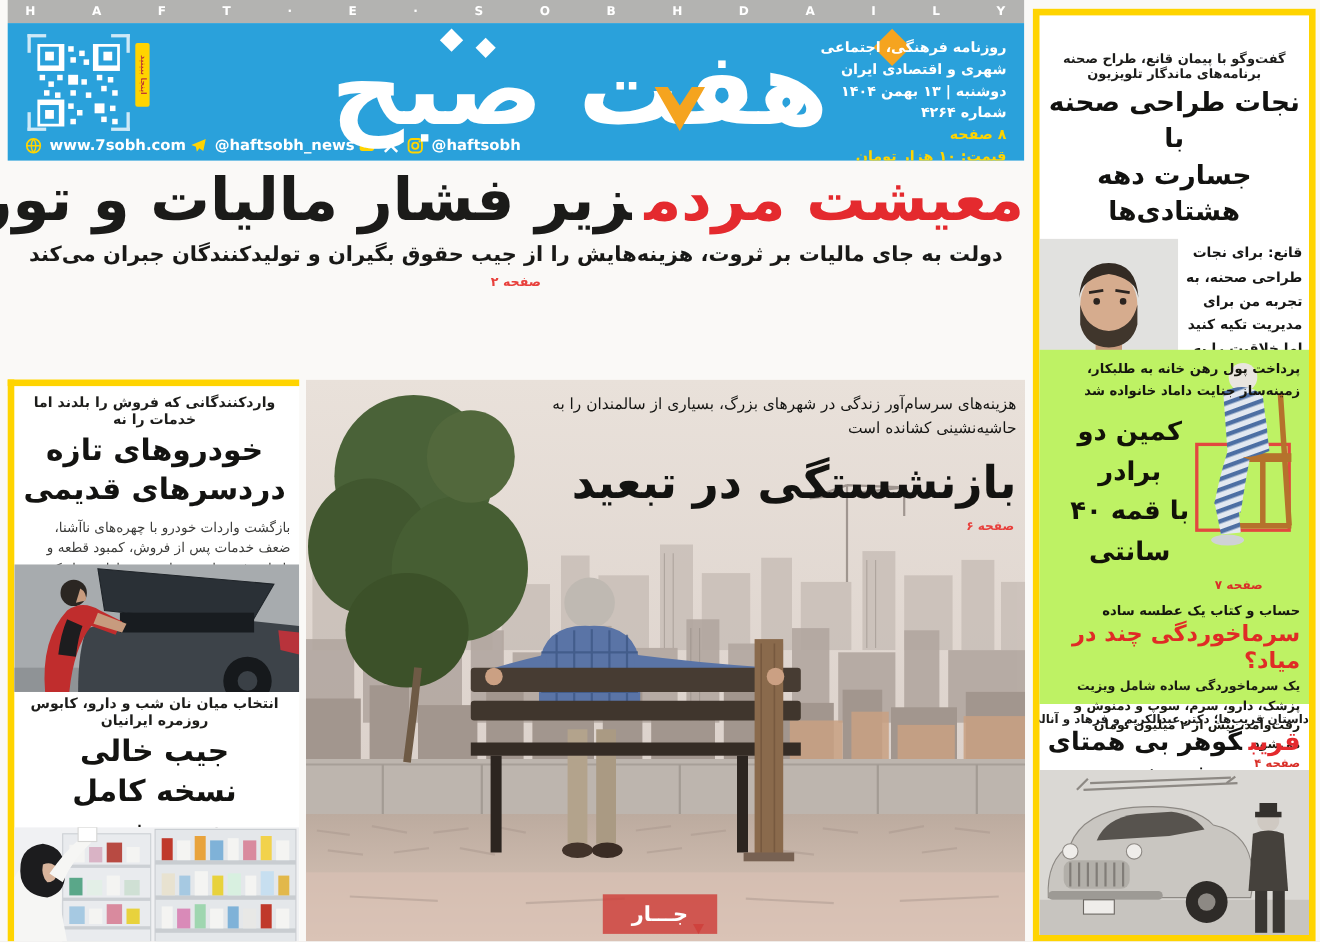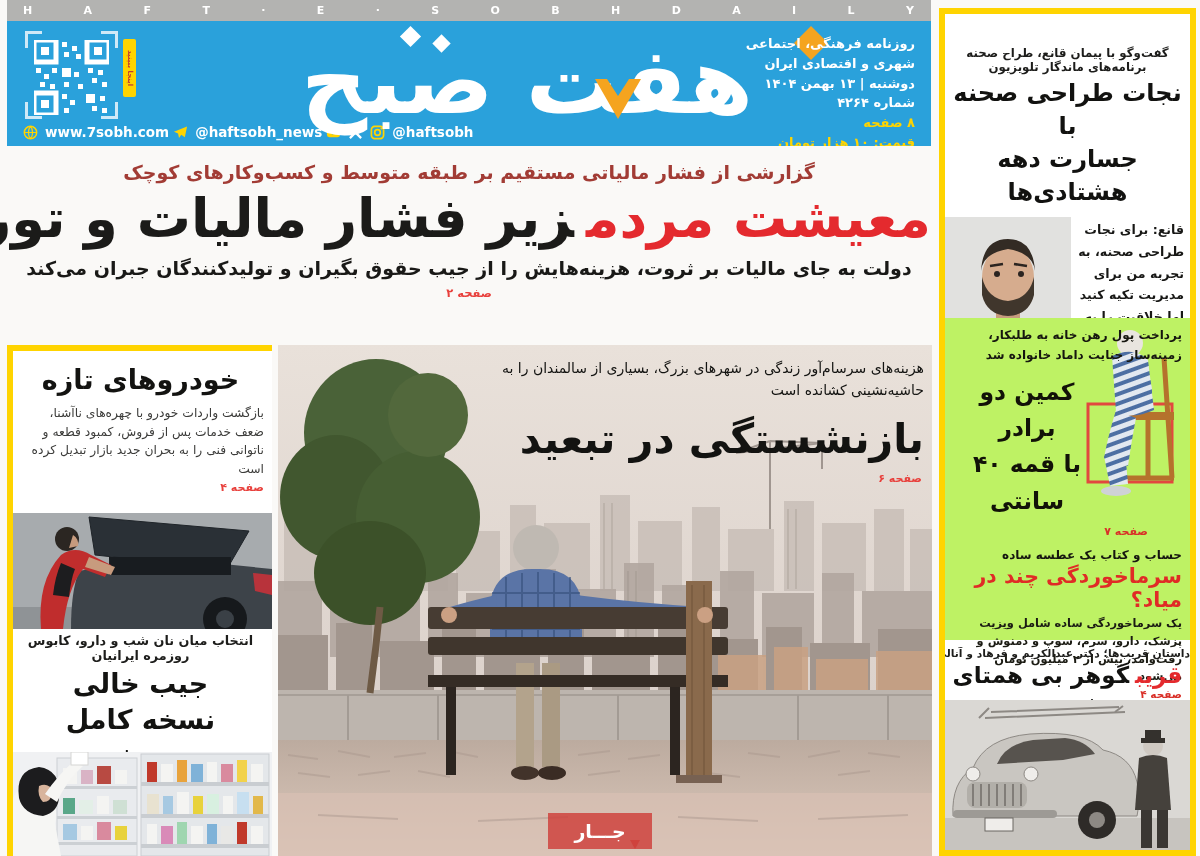--- a/index.html
+++ b/index.html
@@ -221,32 +221,33 @@
       <div>روزنامه فرهنگی، اجتماعی</div>
       <div>شهری و اقتصادی ایران</div>
       <div>دوشنبه | ۱۳ بهمن ۱۴۰۴</div>
       <div>شماره ۴۲۶۴</div>
       <div class="hl">۸ صفحه</div>
       <div class="hl">قیمت: ۱۰ هزار تومان</div>
     </div>
   </div>
 
   <div class="lead">
-    <div class="lead-kicker">گزارشی از فشار مالیاتی مستقیم بر طبقه متوسط و کسب‌وکارهای کوچک</div>
     <div class="lead-h">
       <span class="red">معیشت مردم</span><span class="blk">زیر فشار مالیات و تورم</span>
     </div>
     <div class="lead-sub">دولت به جای مالیات بر ثروت، هزینه‌هایش را از جیب حقوق بگیران و تولیدکنندگان جبران می‌کند</div>
     <div class="lead-page">صفحه ۲</div>
   </div>
 
   <div class="leftcol">
     <div class="l-text" style="top:8px">
+      <div class="s-kicker">واردکنندگانی که فروش را بلدند اما خدمات را نه</div>
       <div class="l-head">
         <div>خودروهای تازه</div>
+        <div>دردسرهای قدیمی</div>
       </div>
       <div class="s-summary">بازگشت واردات خودرو با چهره‌های ناآشنا، ضعف خدمات پس از فروش، کمبود قطعه و ناتوانی فنی را به بحران جدید بازار تبدیل کرده است</div>
       <div class="s-page">صفحه ۴</div>
     </div>
     <div class="l-photo" style="top:162px;height:116px">
       <svg viewBox="0 0 259 116" preserveAspectRatio="none">
         <rect width="259" height="116" fill="#a7abae"></rect>
         <rect y="94" width="259" height="22" fill="#8f9396"></rect>
         <path d="M66 58 Q120 46 200 50 L259 56 L259 116 L58 116 Q58 78 66 58Z" fill="#3d4349"></path>
         <polygon points="76,4 236,18 214,56 82,42" fill="#2a3036" stroke="#1f2429"></polygon>

